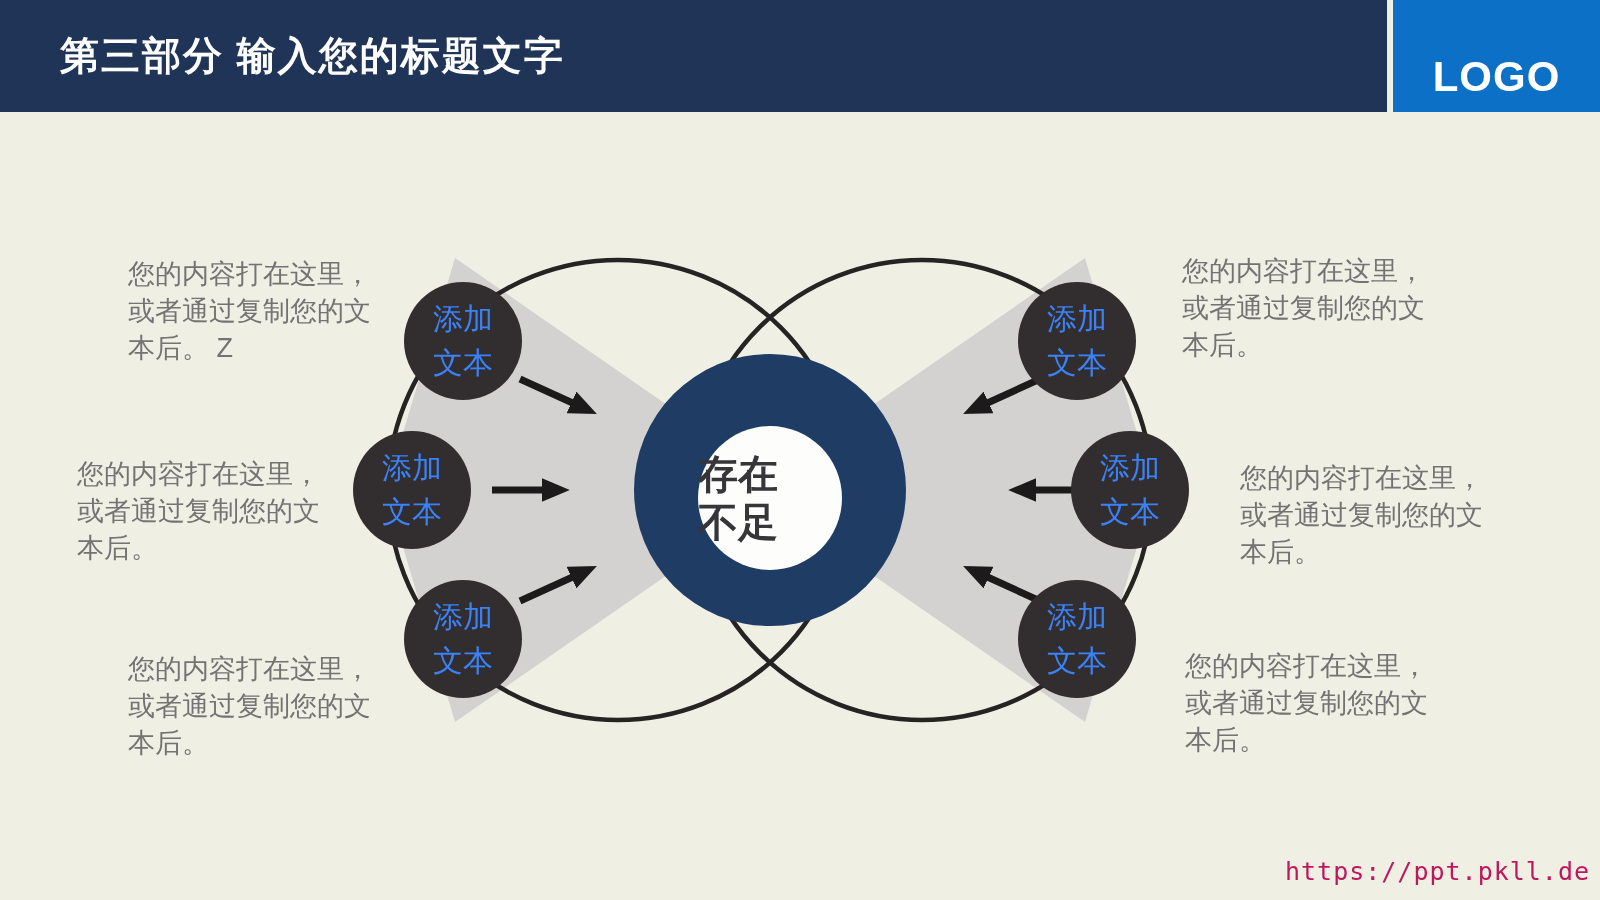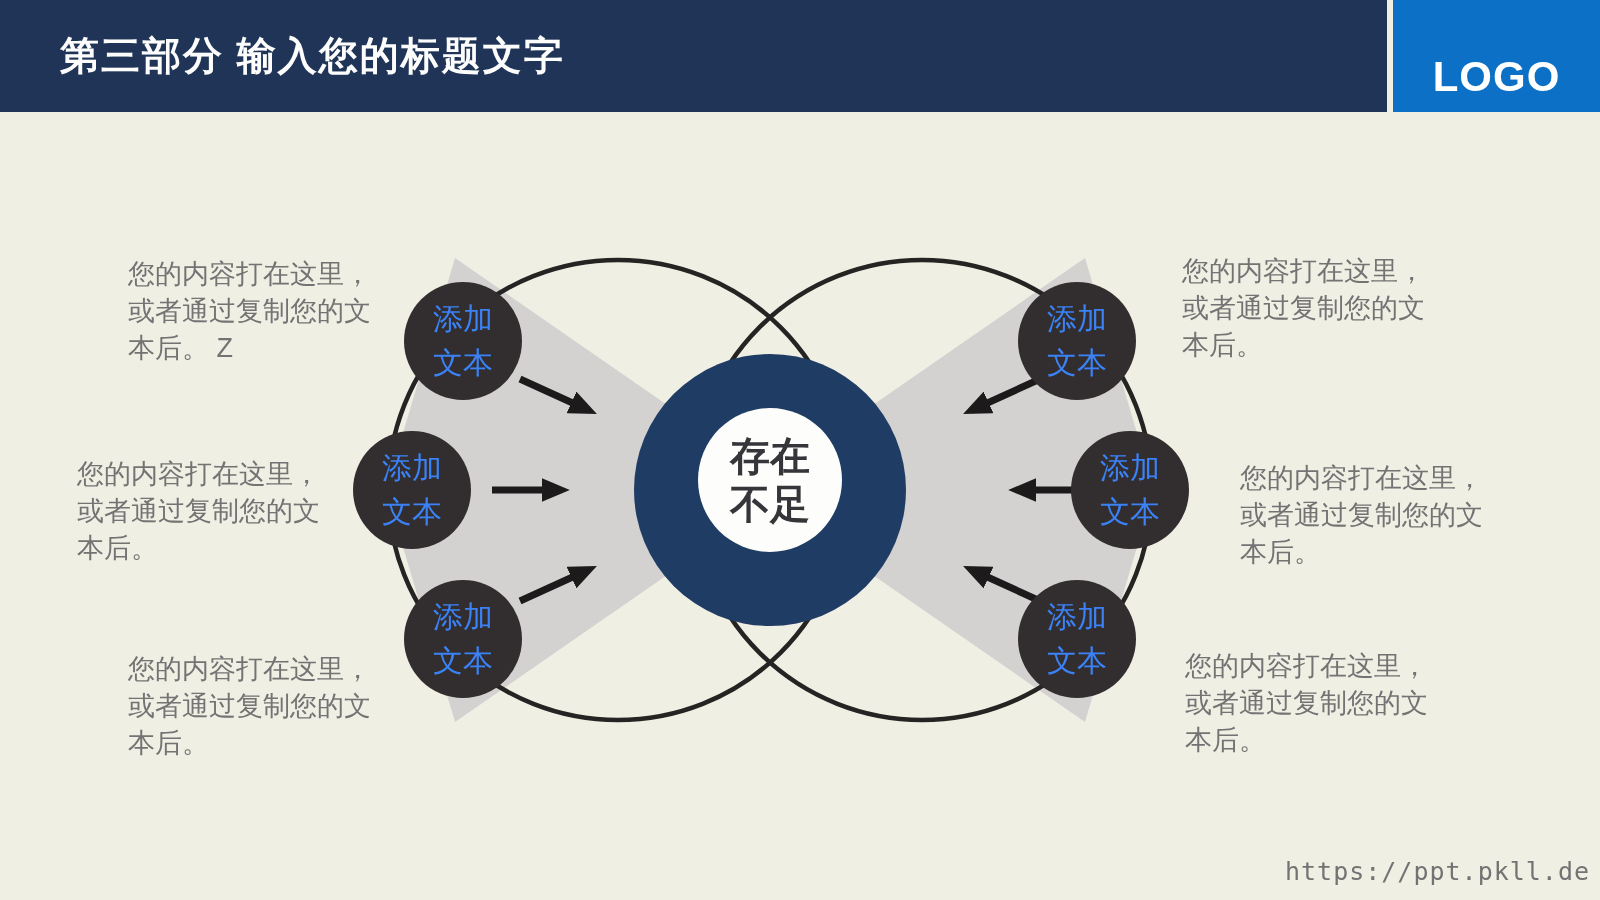--- a/index.html
+++ b/index.html
@@ -27,23 +27,23 @@
     color:#FFFFFF; font-size:42px; font-weight:bold; letter-spacing:1px;margin-top:41px;
   }
   
   .diagram-svg { position:absolute; left:0; top:0; width:1600px; height:900px; }
   
   .center-circle {
     position:absolute; left:634px; top:354px; width:272px; height:272px;
     background:#1F3C64; border-radius:50%;
   }
   .center-inner {
-    position:absolute; left:698px; top:408px; width:144px; height:144px;
+    position:absolute; left:698px; top:426px; width:144px; height:144px;
     background:#FDFDFB; border-radius:50%;
-    display:flex; align-items:center; justify-content:center;
+    display:flex; align-items:center; justify-content:flex-start;
   }
   .center-label {
     font-size:40px; font-weight:bold; line-height:48px; color:#35353A;
     text-align:center; white-space:pre-line;
   }
   
   .node {
     position:absolute; width:118px; height:118px; border-radius:50%;
     background:#322E2F; color:#3b82f6;
     display:flex; align-items:center; justify-content:center;
@@ -63,21 +63,21 @@
   .desc-tl { left:128px;  top:256px; }
   .desc-ml { left:77px;   top:456px; }
   .desc-bl { left:128px;  top:651px; }
   .desc-tr { left:1182px; top:253px; }
   .desc-mr { left:1240px; top:460px; }
   .desc-br { left:1185px; top:648px; }
   
   .watermark {
     position:absolute; right:10px; bottom:14px;
     font-family:"DejaVu Sans Mono",monospace;
-    font-size:25px; color:#737373; letter-spacing:1px;
+    font-size:25px; color:#be185d; letter-spacing:1px;
   }
 </style>
 </head>
 <body>
 
 <div class="slide">
 
   <svg class="diagram-svg" viewBox="0 0 1600 900" xmlns="http://www.w3.org/2000/svg">
     <defs>
       <marker id="ah" markerWidth="4" markerHeight="3.4" refX="2.6" refY="1.7" orient="auto" markerUnits="strokeWidth">

